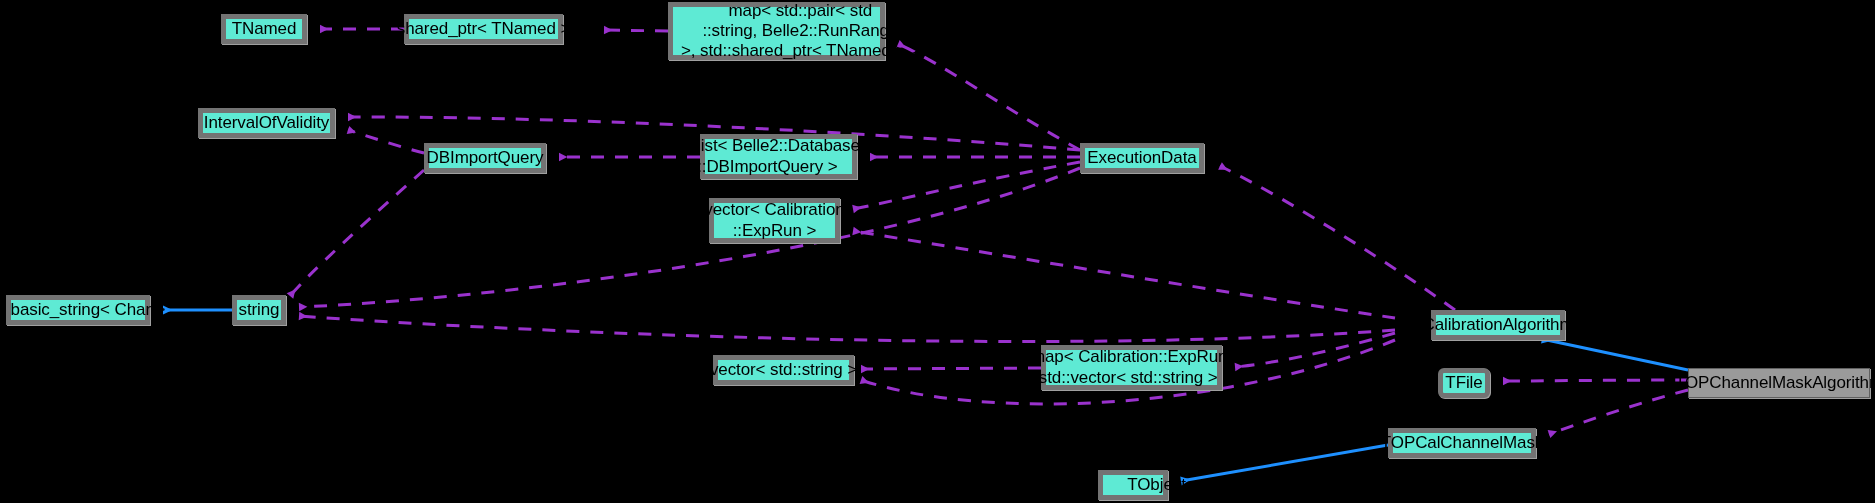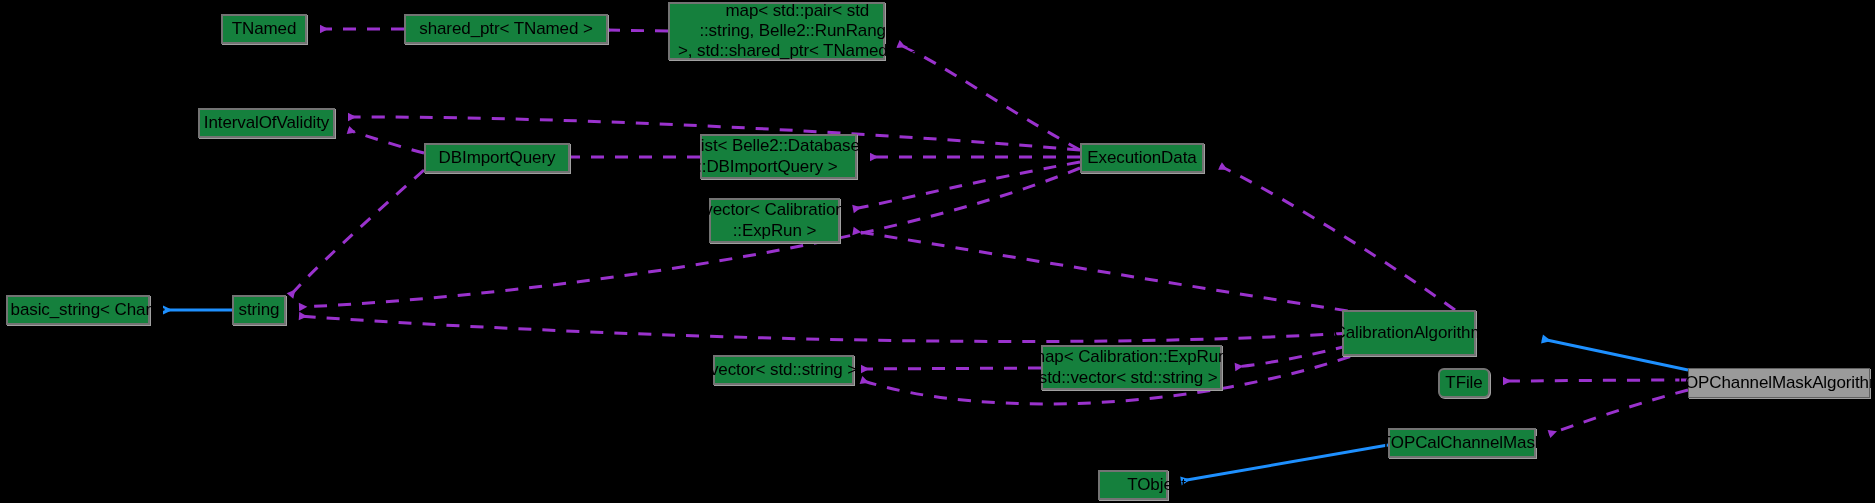--- a/index.html
+++ b/index.html
@@ -18,22 +18,22 @@
   #graph-svg {
     position: absolute;
     top: 0;
     left: 0;
     width: 1875px;
     height: 503px;
   }
   .node-box {
     position: absolute;
     box-sizing: border-box;
-    background: #15803d;
-    border: 2px solid #737373;
+    background: #5eead4;
+    border: 5px solid #737373;
     box-shadow: 1px 1px 0 #a0a0a0;
     display: flex;
     align-items: center;
     justify-content: center;
     text-align: center;
     color: #000000;
     font-family: "Liberation Sans", sans-serif;
     font-size: 17px;
     line-height: 1.18;
     white-space: pre;
@@ -88,35 +88,35 @@
       <path d="M232,310 L163,310"></path>
       <path d="M1688,370 L1542,339"></path>
       <path d="M1388,445 L1181,481"></path>
     </g>
   </svg>
 
   <div class="node-box" style="left:221px; top:14px; width:86px; height:30px;">
     <span class="node-label">TNamed</span>
   </div>
 
-  <div class="node-box" style="left:404px; top:14px; width:204px; height:30px;">
+  <div class="node-box" style="left:404px; top:14px; width:159px; height:30px;">
     <span class="node-label">shared_ptr&lt; TNamed &gt;</span>
   </div>
 
   <div class="node-box" style="left:668px; top:2px; width:217px; height:58px; justify-content:flex-start; padding-left:8px;">
     <span class="node-label">map&lt; std::pair&lt; std
 ::string, Belle2::RunRange
 &gt;, std::shared_ptr&lt; TNamed &gt; &gt;</span>
   </div>
 
   <div class="node-box" style="left:198px; top:108px; width:137px; height:30px;">
     <span class="node-label">IntervalOfValidity</span>
   </div>
 
-  <div class="node-box" style="left:424px; top:143px; width:146px; height:30px;">
+  <div class="node-box" style="left:424px; top:143px; width:122px; height:30px;">
     <span class="node-label">DBImportQuery</span>
   </div>
 
   <div class="node-box" style="left:700px; top:134px; width:157px; height:45px;">
     <span class="node-label" style="text-align:left;">list&lt; Belle2::Database
 ::DBImportQuery &gt;</span>
   </div>
 
   <div class="node-box" style="left:1080px; top:143px; width:124px; height:30px;">
     <span class="node-label">ExecutionData</span>
@@ -128,21 +128,21 @@
   </div>
 
   <div class="node-box" style="left:6px; top:295px; width:144px; height:30px;padding-left:20px;">
     <span class="node-label">basic_string&lt; Char &gt;</span>
   </div>
 
   <div class="node-box" style="left:232px; top:295px; width:54px; height:30px;">
     <span class="node-label">string</span>
   </div>
 
-  <div class="node-box" style="left:1342px; top:310px; width:134px; height:46px;">
+  <div class="node-box" style="left:1431px; top:310px; width:134px; height:30px;">
     <span class="node-label">CalibrationAlgorithm</span>
   </div>
 
   <div class="node-box" style="left:707px; top:355px; width:141px; height:30px;margin-left:6px;">
     <span class="node-label">vector&lt; std::string &gt;</span>
   </div>
 
   <div class="node-box" style="left:1041px; top:345px; width:181px; height:45px;">
     <span class="node-label" style="text-align:right;">map&lt; Calibration::ExpRun,
 std::vector&lt; std::string &gt; &gt;</span>

